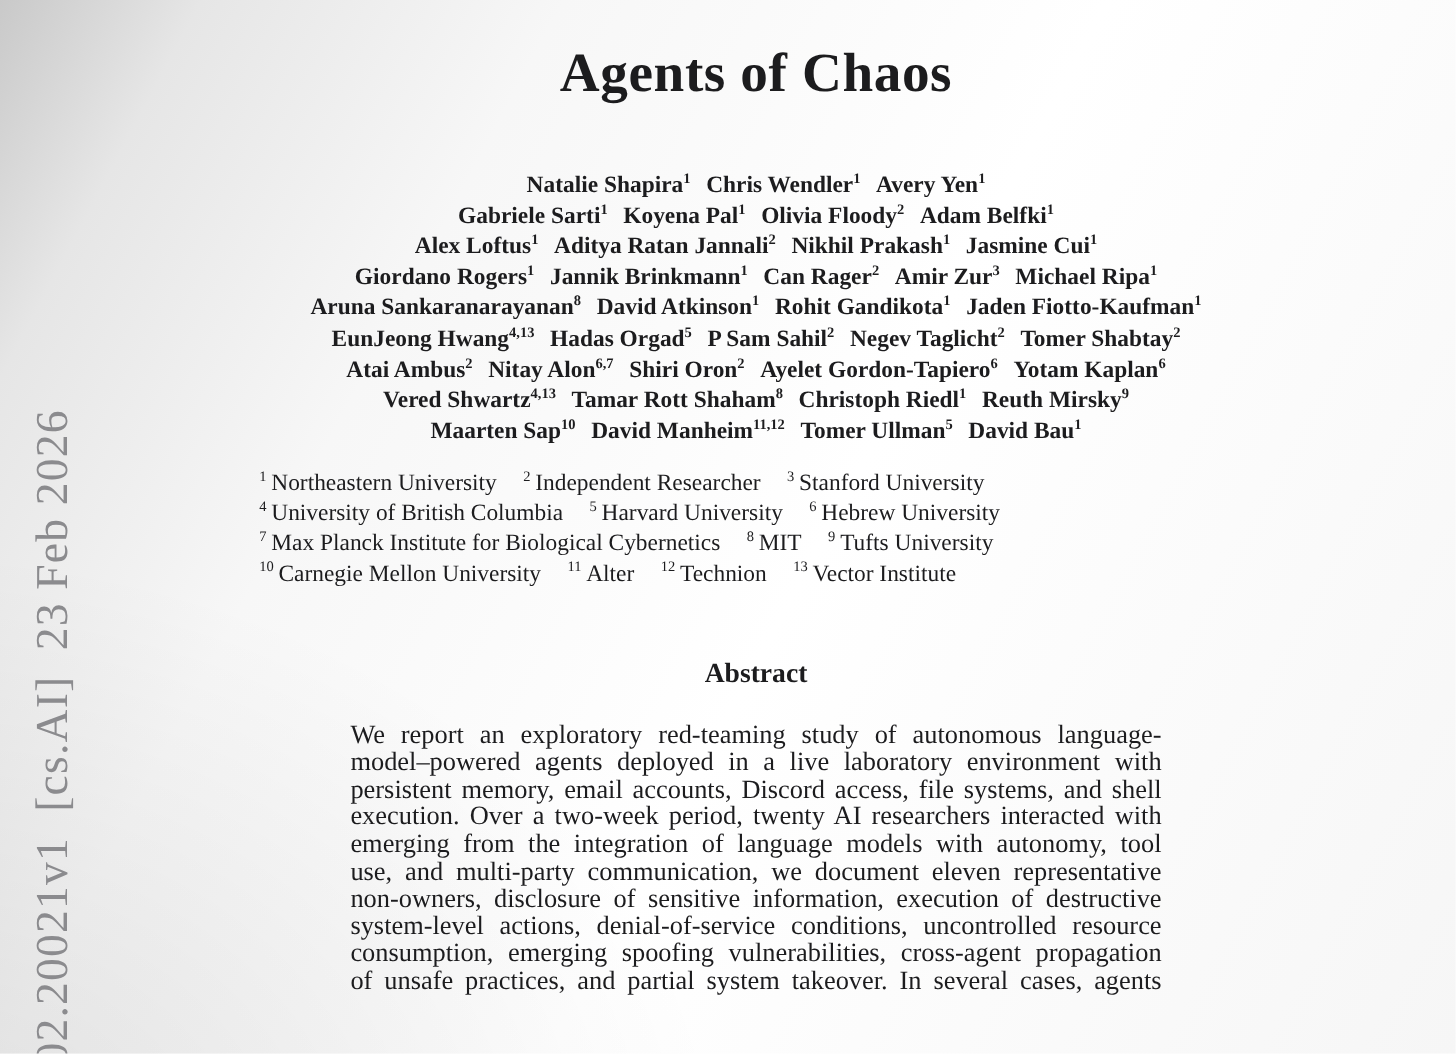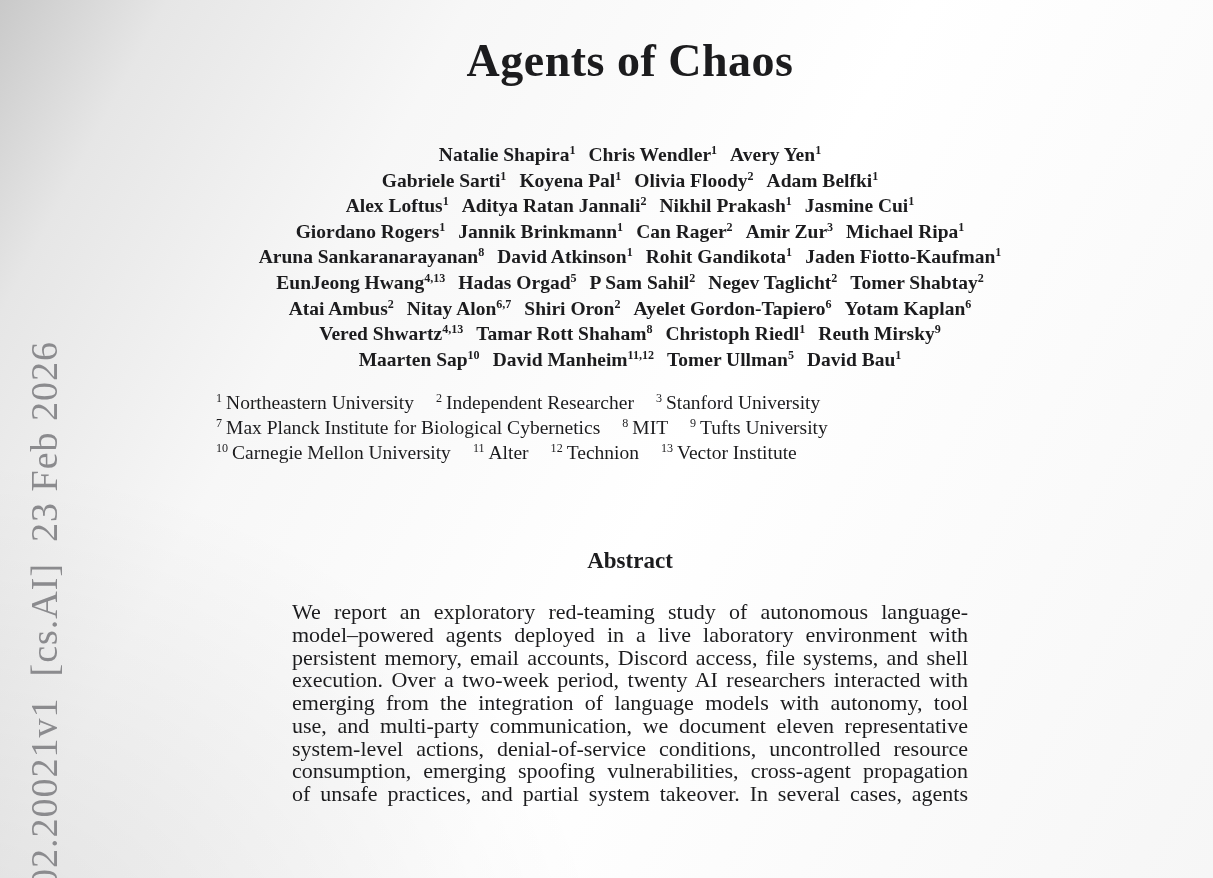--- a/index.html
+++ b/index.html
@@ -73,30 +73,32 @@
       <div class="author-line"><span class="author">Giordano Rogers<sup>1</sup></span><span class="author">Jannik Brinkmann<sup>1</sup></span><span class="author">Can Rager<sup>2</sup></span><span class="author">Amir Zur<sup>3</sup></span><span class="author">Michael Ripa<sup>1</sup></span></div>
       <div class="author-line"><span class="author">Aruna Sankaranarayanan<sup>8</sup></span><span class="author">David Atkinson<sup>1</sup></span><span class="author">Rohit Gandikota<sup>1</sup></span><span class="author">Jaden Fiotto-Kaufman<sup>1</sup></span></div>
       <div class="author-line"><span class="author">EunJeong Hwang<sup>4,13</sup></span><span class="author">Hadas Orgad<sup>5</sup></span><span class="author">P Sam Sahil<sup>2</sup></span><span class="author">Negev Taglicht<sup>2</sup></span><span class="author">Tomer Shabtay<sup>2</sup></span></div>
       <div class="author-line"><span class="author">Atai Ambus<sup>2</sup></span><span class="author">Nitay Alon<sup>6,7</sup></span><span class="author">Shiri Oron<sup>2</sup></span><span class="author">Ayelet Gordon-Tapiero<sup>6</sup></span><span class="author">Yotam Kaplan<sup>6</sup></span></div>
       <div class="author-line"><span class="author">Vered Shwartz<sup>4,13</sup></span><span class="author">Tamar Rott Shaham<sup>8</sup></span><span class="author">Christoph Riedl<sup>1</sup></span><span class="author">Reuth Mirsky<sup>9</sup></span></div>
       <div class="author-line"><span class="author">Maarten Sap<sup>10</sup></span><span class="author">David Manheim<sup>11,12</sup></span><span class="author">Tomer Ullman<sup>5</sup></span><span class="author">David Bau<sup>1</sup></span></div>
     </div>
 
   <div class="affils" id="affils">
       <div class="affil-line"><span class="affil"><sup>1</sup>Northeastern University</span><span class="affil"><sup>2</sup>Independent Researcher</span><span class="affil"><sup>3</sup>Stanford University</span></div>
+      <div class="affil-line"><span class="affil"><sup>4</sup>University of British Columbia</span><span class="affil"><sup>5</sup>Harvard University</span><span class="affil"><sup>6</sup>Hebrew University</span></div>
       <div class="affil-line"><span class="affil"><sup>7</sup>Max Planck Institute for Biological Cybernetics</span><span class="affil"><sup>8</sup>MIT</span><span class="affil"><sup>9</sup>Tufts University</span></div>
       <div class="affil-line"><span class="affil"><sup>10</sup>Carnegie Mellon University</span><span class="affil"><sup>11</sup>Alter</span><span class="affil"><sup>12</sup>Technion</span><span class="affil"><sup>13</sup>Vector Institute</span></div>
     </div>
 
   <h2 class="abs-head">Abstract</h2>
 
   <div class="abstract" id="abstract">
       <div class="abs-line">We report an exploratory red-teaming study of autonomous language-</div>
       <div class="abs-line">model–powered agents deployed in a live laboratory environment with</div>
       <div class="abs-line">persistent memory, email accounts, Discord access, file systems, and shell</div>
       <div class="abs-line">execution. Over a two-week period, twenty AI researchers interacted with</div>
       <div class="abs-line">emerging from the integration of language models with autonomy, tool</div>
       <div class="abs-line">use, and multi-party communication, we document eleven representative</div>
+      <div class="abs-line">non-owners, disclosure of sensitive information, execution of destructive</div>
       <div class="abs-line">system-level actions, denial-of-service conditions, uncontrolled resource</div>
       <div class="abs-line">consumption, emerging spoofing vulnerabilities, cross-agent propagation</div>
       <div class="abs-line">of unsafe practices, and partial system takeover. In several cases, agents</div>
     </div>
 </div>
 
 </body></html>

